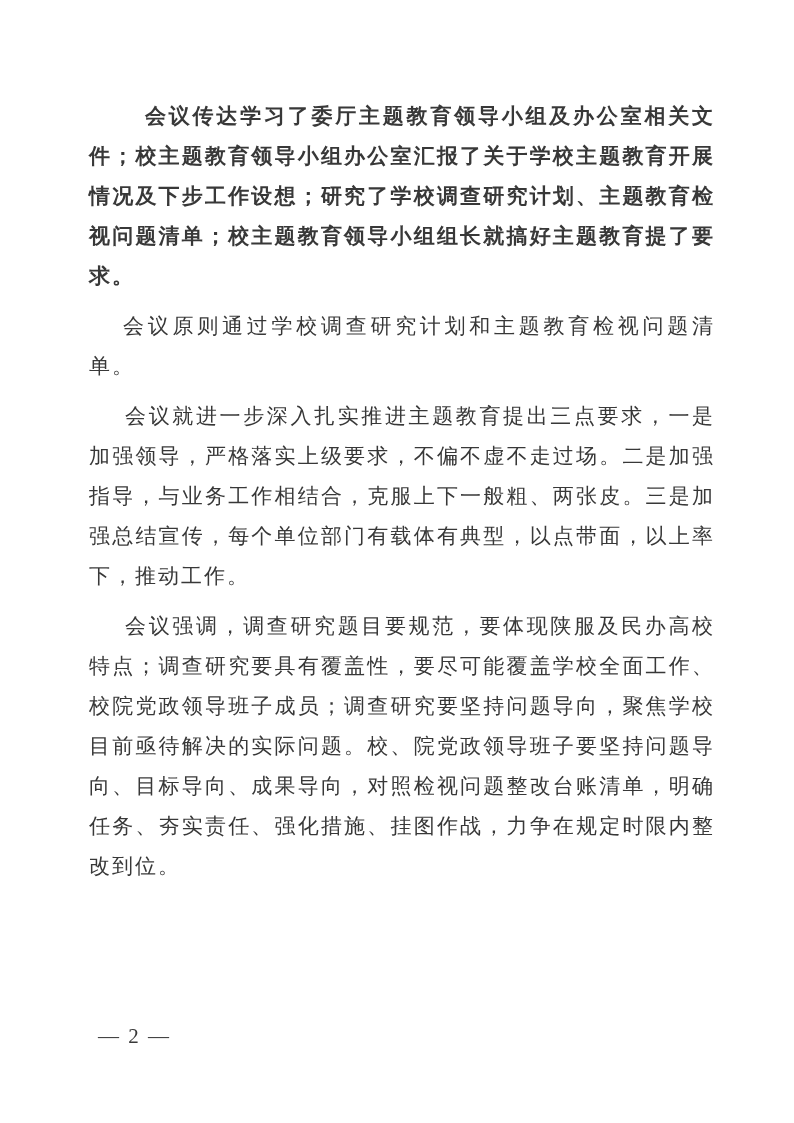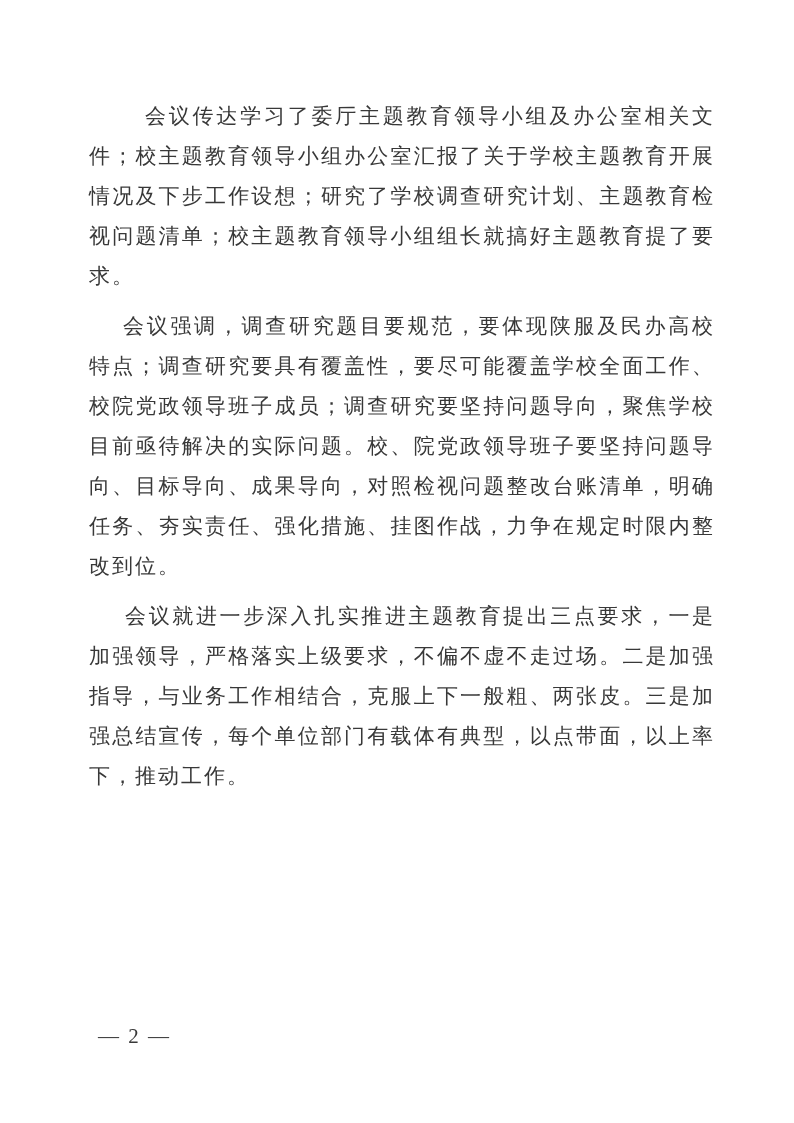--- a/index.html
+++ b/index.html
@@ -25,21 +25,21 @@
   .para {
     margin: 0 0 10px 0;
     font-size: 21px;
     line-height: 40px;
     letter-spacing: 2px;
     text-align: justify;
     text-justify: inter-character;
     word-break: break-all;
   }
   
-  .para:nth-of-type(1) { text-indent: 56px; }
+  .para:nth-of-type(1) { text-indent: 56px; font-weight: bold; }
   .para:nth-of-type(2) { text-indent: 34px; }
   .para:nth-of-type(3) { text-indent: 36px; }
   .para:nth-of-type(4) { text-indent: 36px; }
   .para:nth-of-type(5) { text-indent: 44px; }
   .para:last-of-type { margin-bottom: 0; }
   .page-number {
     position: absolute;
     left: 98px;
     top: 1026px;
     font-size: 21px;
@@ -48,17 +48,18 @@
     color: #383838;
     white-space: pre;
   }
 </style>
 </head>
 <body>
 
 <div class="page">
   <div class="doc">
     <p class="para">会议传达学习了委厅主题教育领导小组及办公室相关文件；校主题教育领导小组办公室汇报了关于学校主题教育开展情况及下步工作设想；研究了学校调查研究计划、主题教育检视问题清单；校主题教育领导小组组长就搞好主题教育提了要求。</p>
+    <p class="para">会议原则通过学校调查研究计划和主题教育检视问题清单。</p>
+    <p class="para">会议就进一步深入扎实推进主题教育提出三点要求，一是加强领导，严格落实上级要求，不偏不虚不走过场。二是加强指导，与业务工作相结合，克服上下一般粗、两张皮。三是加强总结宣传，每个单位部门有载体有典型，以点带面，以上率下，推动工作。</p>
     <p class="para">会议强调，调查研究题目要规范，要体现陕服及民办高校特点；调查研究要具有覆盖性，要尽可能覆盖学校全面工作、校院党政领导班子成员；调查研究要坚持问题导向，聚焦学校目前亟待解决的实际问题。校、院党政领导班子要坚持问题导向、目标导向、成果导向，对照检视问题整改台账清单，明确任务、夯实责任、强化措施、挂图作战，力争在规定时限内整改到位。</p>
-    <p class="para">会议就进一步深入扎实推进主题教育提出三点要求，一是加强领导，严格落实上级要求，不偏不虚不走过场。二是加强指导，与业务工作相结合，克服上下一般粗、两张皮。三是加强总结宣传，每个单位部门有载体有典型，以点带面，以上率下，推动工作。</p>
   </div>
   <div class="page-number">— 2 —</div>
 </div>
 
 </body></html>

